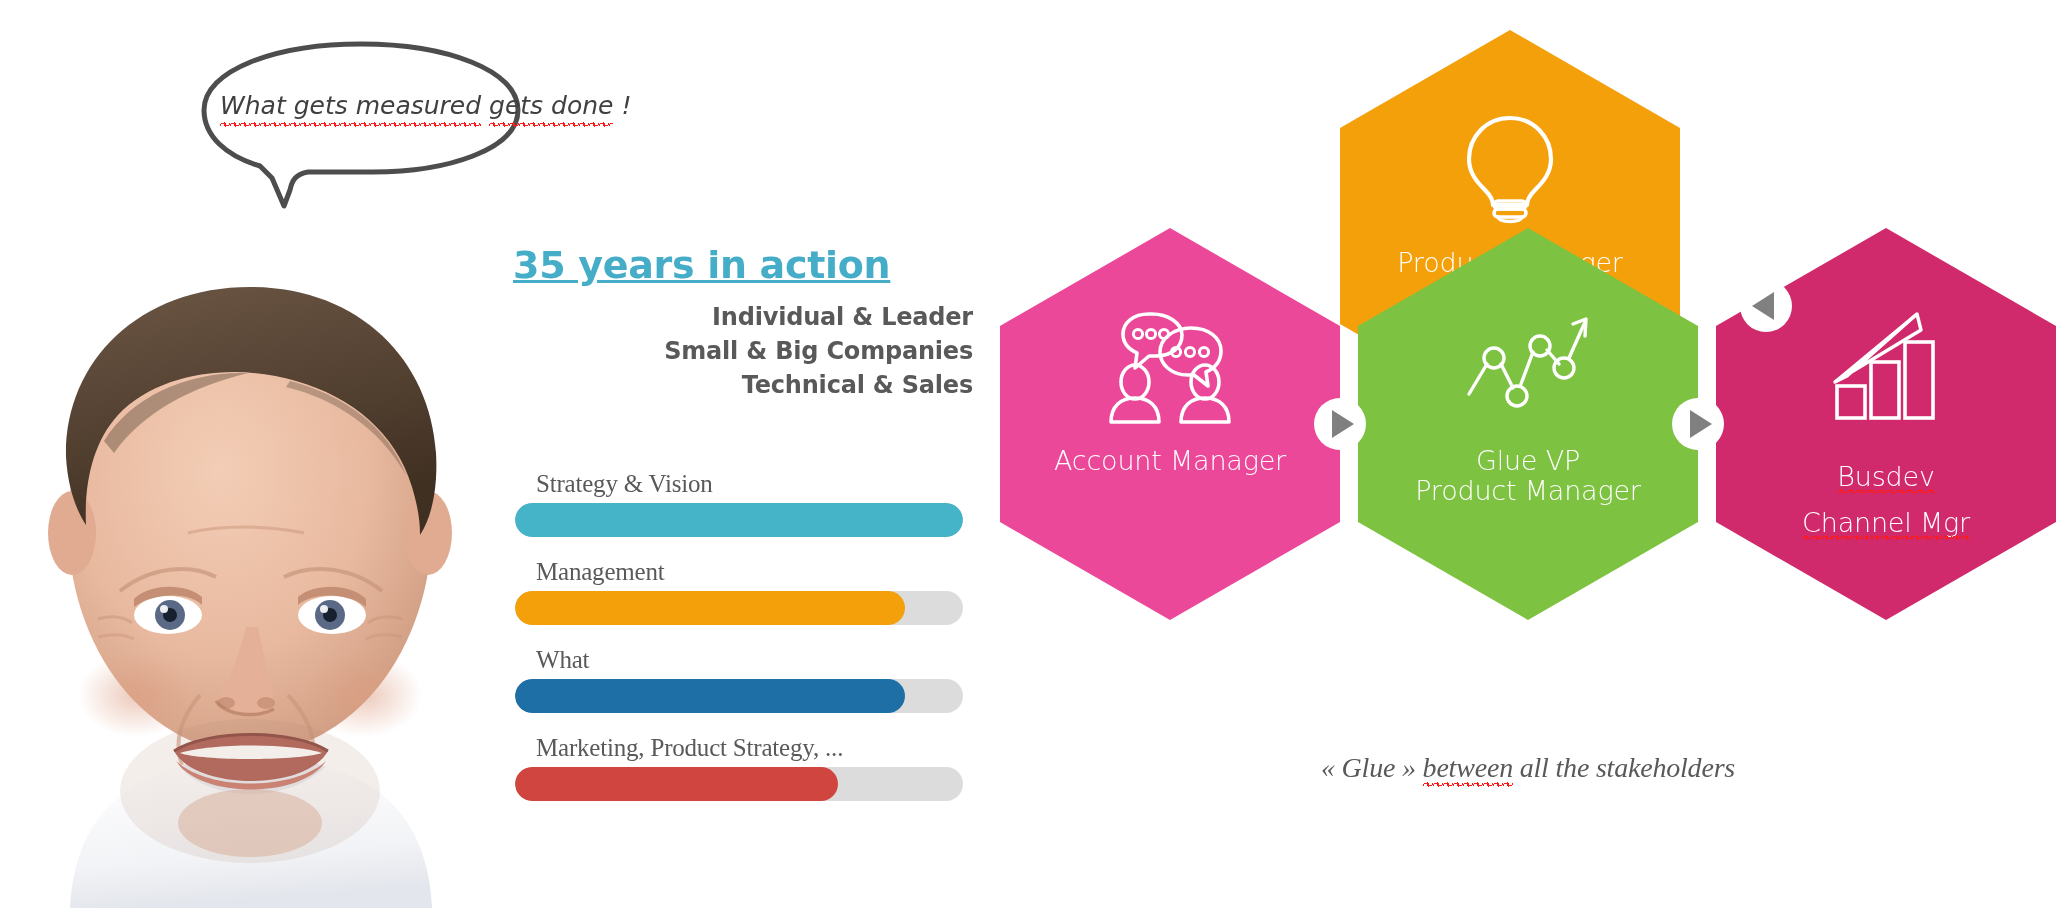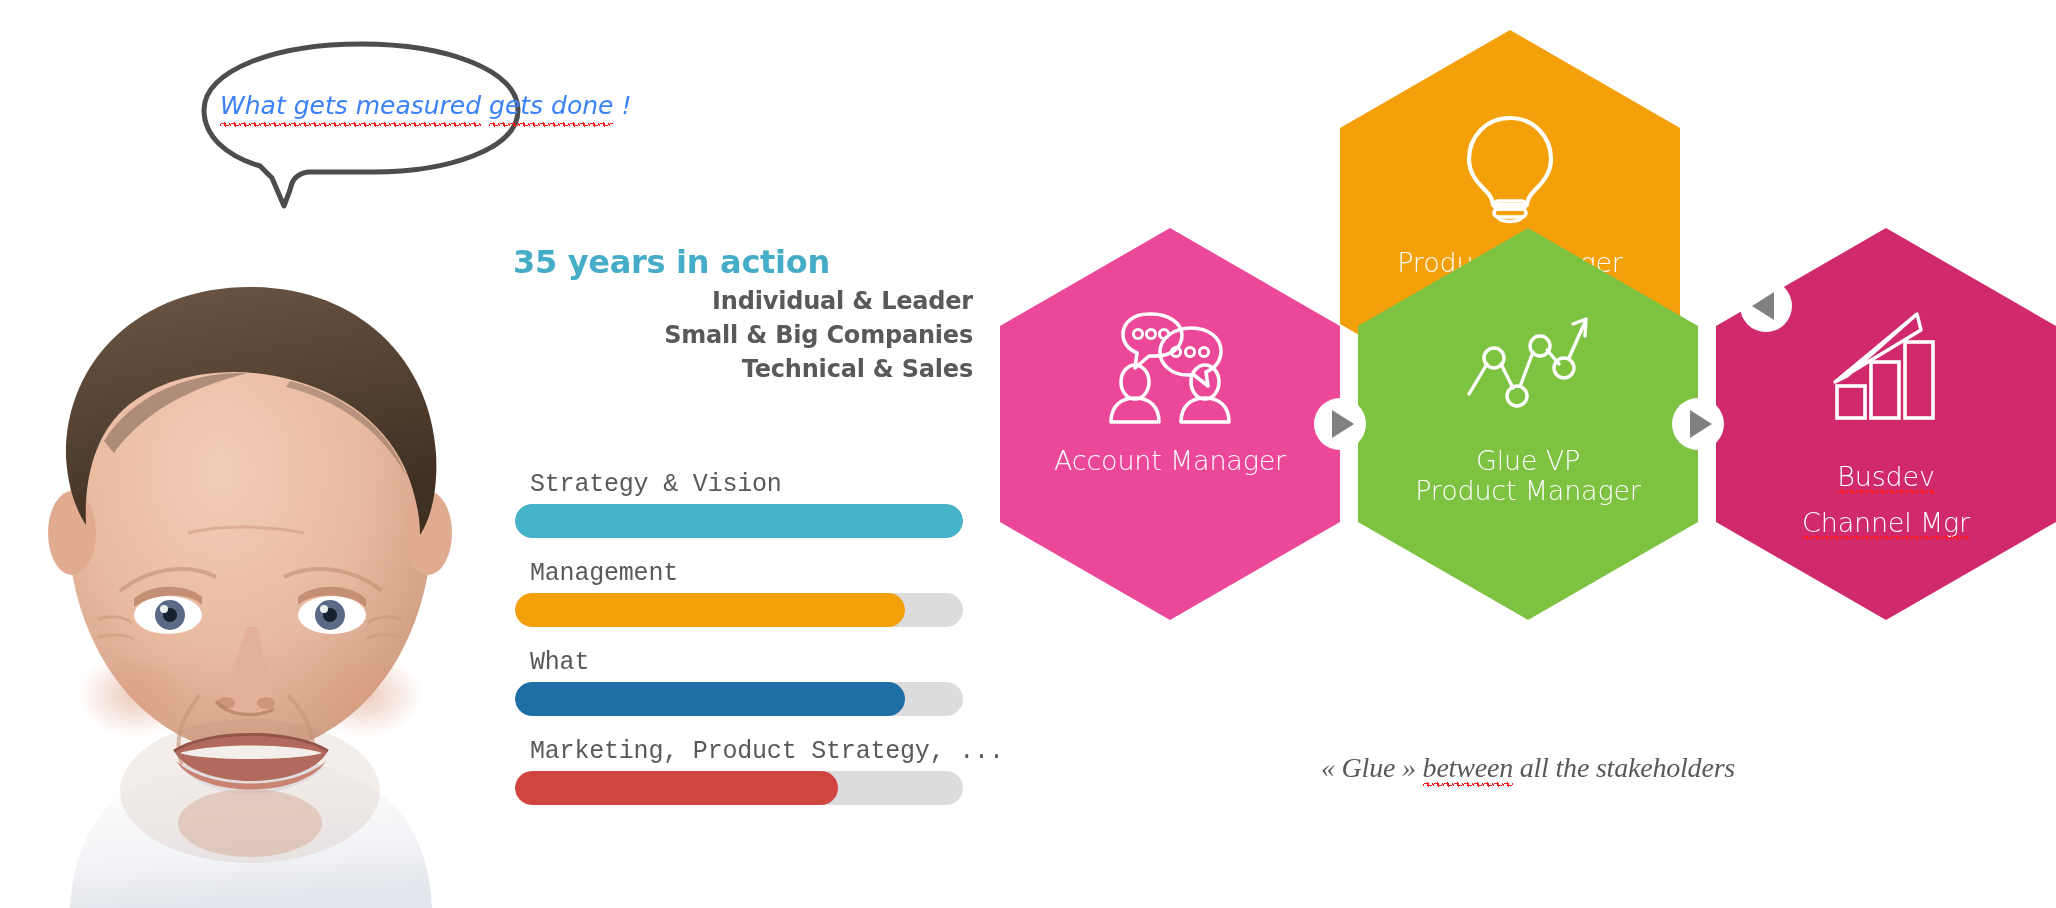--- a/index.html
+++ b/index.html
@@ -27,21 +27,21 @@
   .bubble-text {
     position: absolute;
     left: 24px;
     top: 50px;
     width: 288px;
     text-align: right;
     font-family: "DejaVu Sans", sans-serif;
     font-style: italic;
     font-size: 25px;
     line-height: 1.45;
-    color: #3b82f6;
+    color: #404040;
     white-space: nowrap;
   }
   .bubble-line { position: relative; display: inline-block; }
   
   .sp {
     position: relative;
     display: inline-block;
   }
   .sp::after {
     content: "";
@@ -68,25 +68,26 @@
 
   
   #profile-block {
     position: absolute;
     left: 513px;
     top: 243px;
     width: 460px;
   }
   #profile-heading {
     font-family: "DejaVu Sans", sans-serif;
-    font-size: 32px;
+    font-size: 38px;
     font-weight: bold;
     color: #45adc7;
     letter-spacing: -0.3px;
-    margin-bottom: 3px;
+    margin-bottom: 13px;
+    text-decoration: underline;
   }
   .profile-line {
     font-family: "DejaVu Sans", sans-serif;
     font-size: 24px;
     font-weight: 700;
     color: #595959;
     line-height: 1.42;
     letter-spacing: -0.2px;
     text-align: right;
   }
@@ -94,26 +95,26 @@
   
   #skills {
     position: absolute;
     left: 515px;
     top: 470px;
     width: 448px;
   }
   .skill-row { margin-bottom: 21px; }
   .skill-row:last-child { margin-bottom: 0; }
   .skill-label {
-    font-family: Liberation Mono, monospace;
+    font-family: Liberation Serif, serif;
     font-size: 25px;
     font-weight: 300;
     color: #595959;
     letter-spacing: -0.2px;
-    margin-left: 15px;
+    margin-left: 21px;
     margin-bottom: 5px;
     white-space: nowrap;
   }
   .skill-track {
     width: 448px;
     height: 34px;
     background: #dcdcdc;
     border-radius: 17px;
     overflow: hidden;
   }

